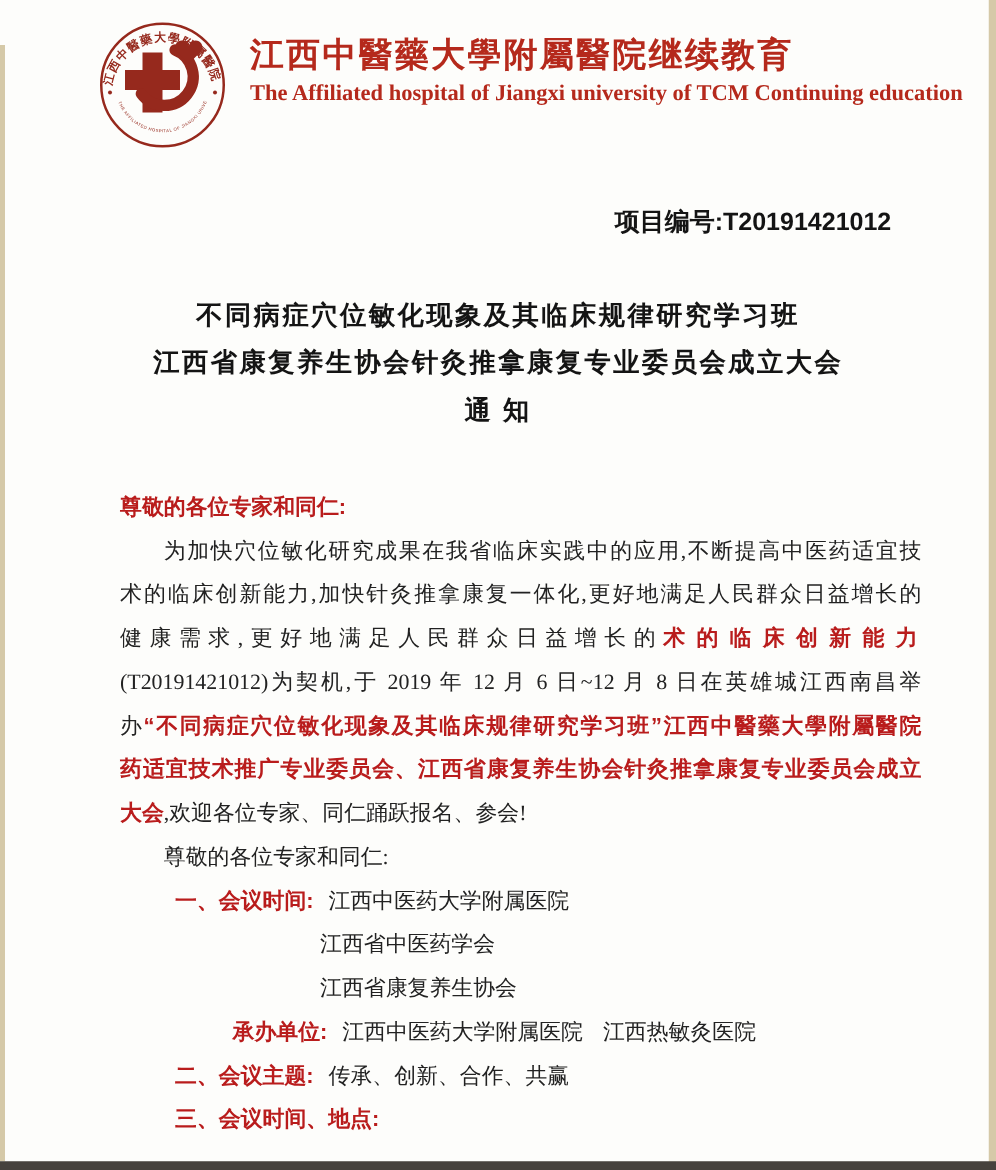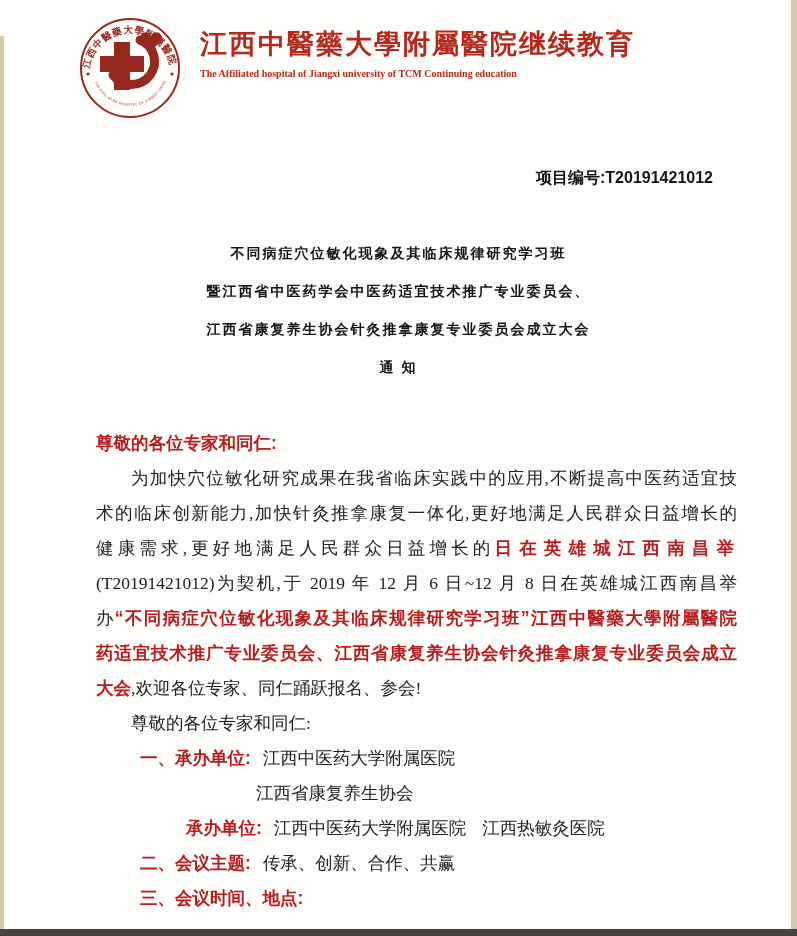--- a/index.html
+++ b/index.html
@@ -32,41 +32,41 @@
     font-family:"Liberation Serif", serif;
     font-weight:bold;
     font-size:27px;line-height:40px;
     letter-spacing:2px;
     color:var(--accent);
     white-space:nowrap;
   }
   .org-en{
     font-family:"Liberation Serif", serif;
     font-weight:bold;
-    font-size:10px;line-height:20px;
+    font-size:18px;line-height:20px;
     color:var(--accent);
     white-space:nowrap;
   }
 
   .project-no{
     margin-top:44px;
     text-align:right;
     padding-right:84px;
     font-family:"Liberation Sans", sans-serif;
     font-weight:bold;
-    font-size:16px;line-height:20px;
+    font-size:20px;line-height:20px;
     color:#141414;
   }
 
   .title-block{
     margin-top:46px;
     text-align:center;
     font-family:"Liberation Sans", sans-serif;
     font-weight:bold;
-    font-size:14px;line-height:38px;
+    font-size:21px;line-height:38px;
     letter-spacing:2px;
     color:#141414;
   }
 
   .doc-body{
     margin:40px 60px 0 96px;
     font-size:17.5px;
     color:#222;
   }
   .bl{line-height:35px;margin:0;}
@@ -117,40 +117,40 @@
     <div class="org">
       <div class="org-cn">江西中醫藥大學附屬醫院继续教育</div>
       <div class="org-en">The Affiliated hospital of Jiangxi university of TCM Continuing education</div>
     </div>
   </header>
 
   <div class="project-no">项目编号:T20191421012</div>
 
   <div class="title-block">
     <div>不同病症穴位敏化现象及其临床规律研究学习班</div>
-    <div>暨江西省中医药学会中医药适宜技术推广专业委员会、</div>
     <div>江西省康复养生协会针灸推拿康复专业委员会成立大会</div>
     <div>通 知</div>
   </div>
 
   <div class="doc-body">
 
     <div class="bl bold-sans">尊敬的各位专家和同仁:</div>
 
     <div class="bl just indent"><span>为加快穴位敏化研究成果在我省临床实践中的应用,不断提高中医药适宜技</span></div>
     <div class="bl just"><span>术的临床创新能力,加快针灸推拿康复一体化,更好地满足人民群众日益增长的</span></div>
-    <div class="bl just"><span>健康需求,更好地满足人民群众日益增长的</span><span class="bold-sans ls">日在英雄城江西南昌举</span></div>
+    <div class="bl just"><span>健康需求,更好地满足人民群众日益增长的</span><span class="bold-sans ls">术的临床创新能力</span></div>
     <div class="bl just"><span>(T20191421012)为契机,于 2019 年 12 月 6 日~12 月 8 日在英雄城江西南昌举</span></div>
     <div class="bl just"><span>办</span><span class="bold-sans">“不同病症穴位敏化现象及其临床规律研究学习班”江西中醫藥大學附屬醫院</span></div>
     <div class="bl just"><span class="bold-sans">药适宜技术推广专业委员会、江西省康复养生协会针灸推拿康复专业委员会成立</span></div>
     <div class="bl"><span class="bold-sans">大会</span><span>,欢迎各位专家、同仁踊跃报名、参会!</span></div>
 
     <div class="bl indent">尊敬的各位专家和同仁:</div>
 
-    <div class="bl pl-1"><span class="bold-sans">一、承办单位:</span><span class="val">江西中医药大学附属医院</span></div>
+    <div class="bl pl-1"><span class="bold-sans">一、会议时间:</span><span class="val">江西中医药大学附属医院</span></div>
+    <div class="bl pl-3">江西省中医药学会</div>
     <div class="bl pl-3">江西省康复养生协会</div>
 
     <div class="bl pl-2"><span class="bold-sans">承办单位:</span><span class="val">江西中医药大学附属医院</span><span class="gap">江西热敏灸医院</span></div>
 
     <div class="bl pl-1"><span class="bold-sans">二、会议主题:</span><span class="val">传承、创新、合作、共赢</span></div>
 
     <div class="bl pl-1"><span class="bold-sans">三、会议时间、地点:</span></div>
 
   </div>
 

